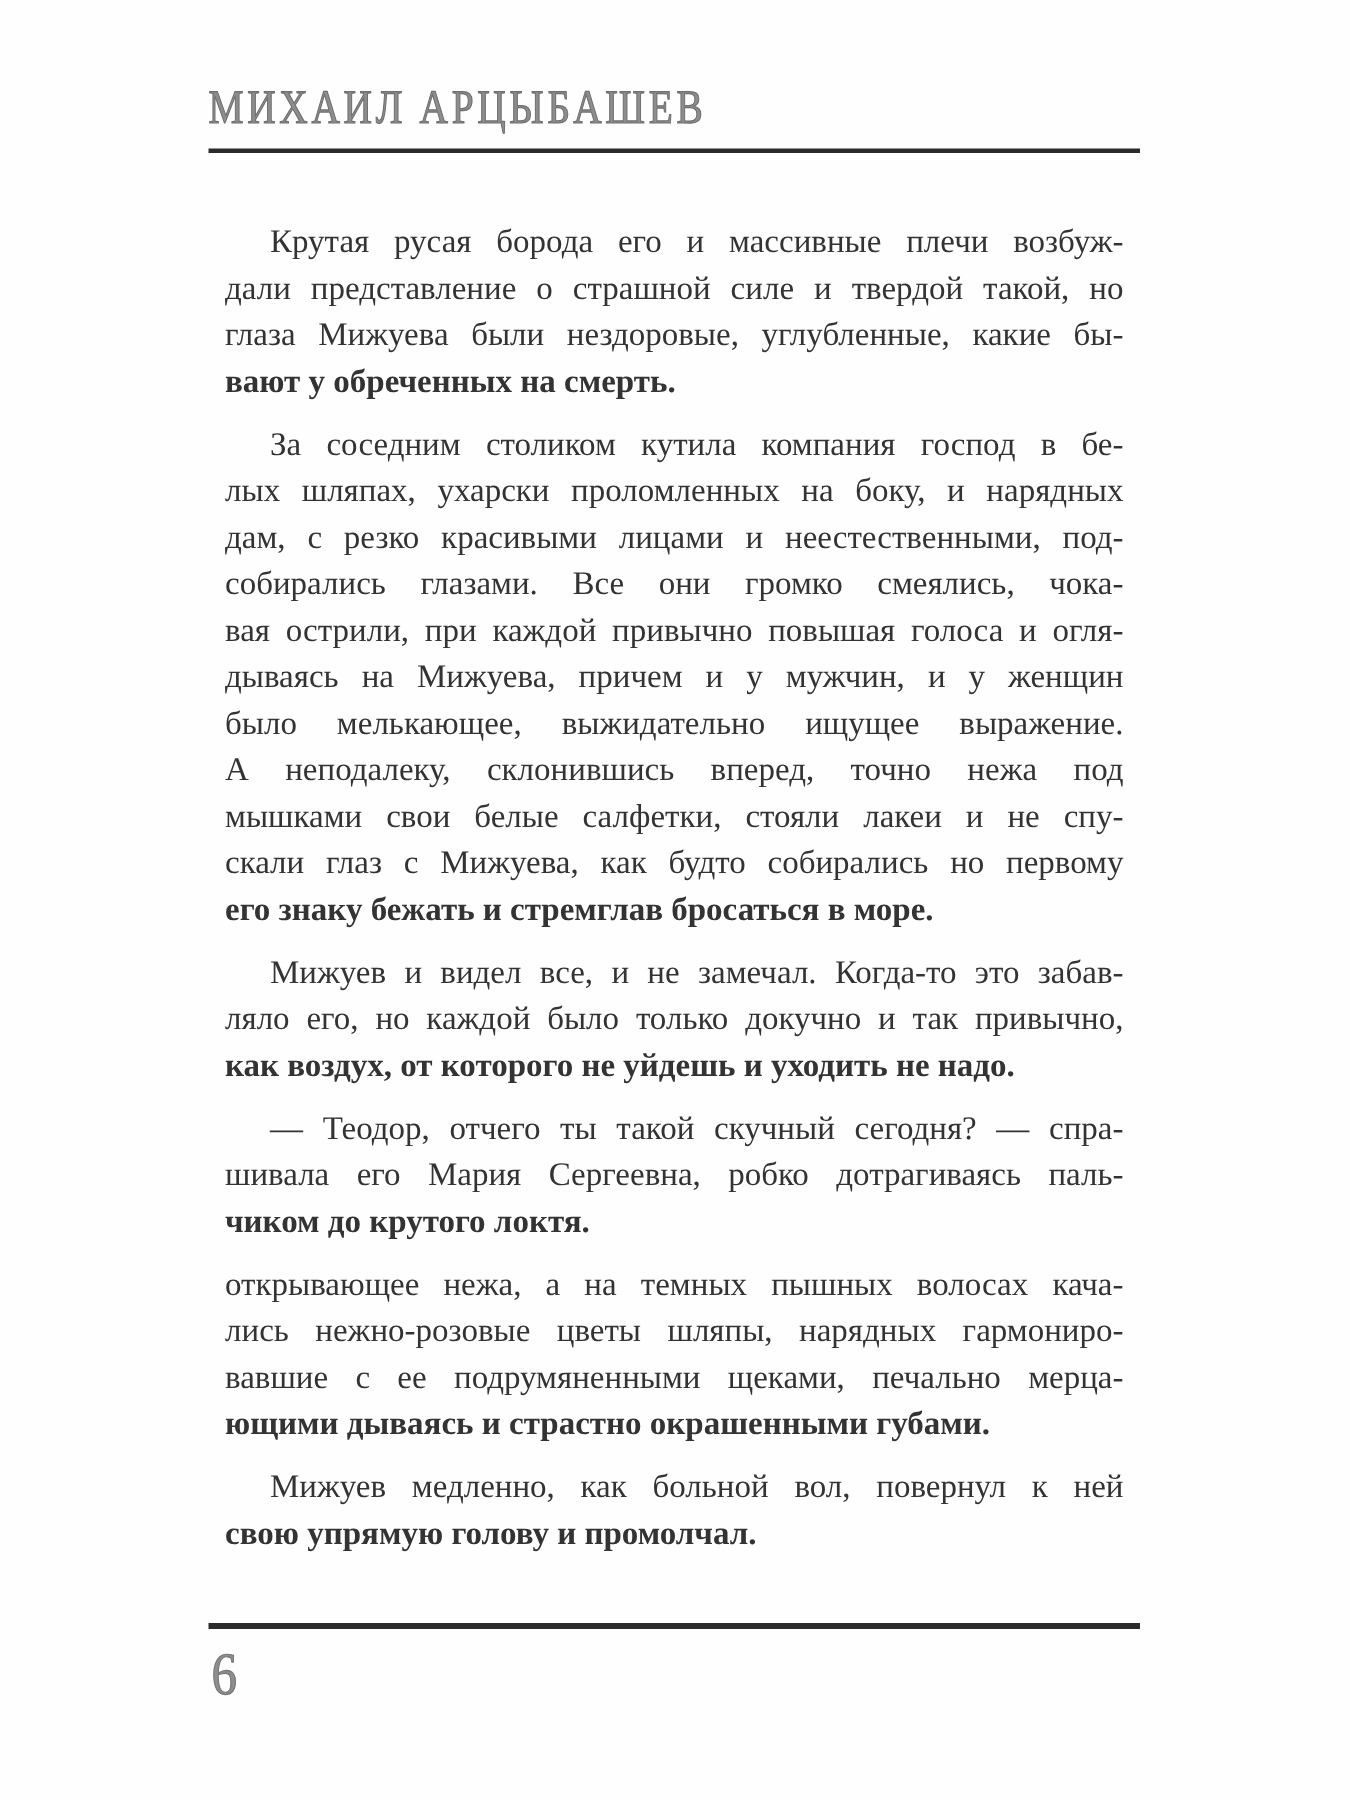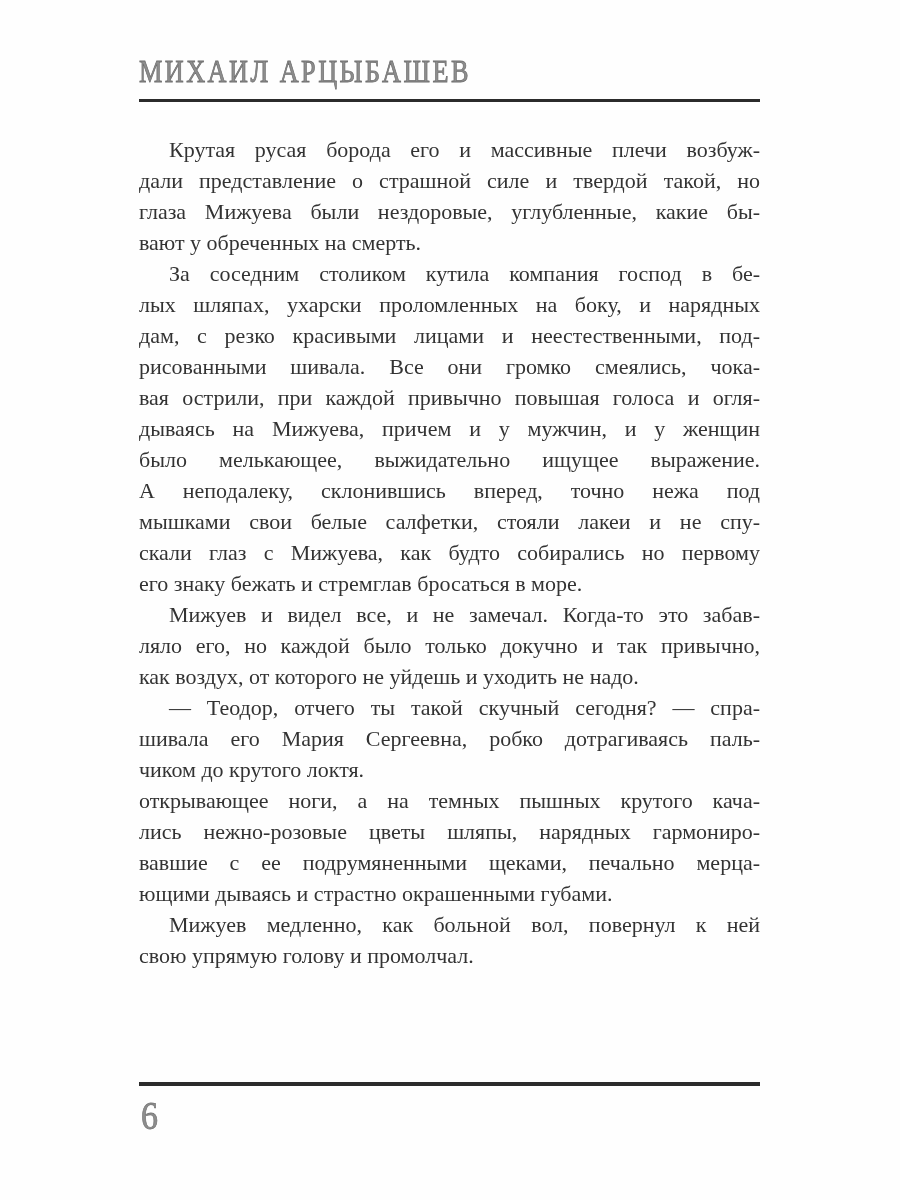--- a/index.html
+++ b/index.html
@@ -42,29 +42,30 @@
   .header-rule{top:99px;height:3px;}
   .footer-rule{top:1082px;height:4px;}
   .body-text{
     position:absolute;
     left:139px;top:134px;
     width:621px;
     font-size:22px;
     line-height:31px;
     color:var(--text);
   }
-  .para{margin:0;}
+  .para{margin:11px;}
   .line{
     text-align:justify;
     text-align-last:justify;
     white-space:normal;
   }
   .line.last{
     text-align:center;
     text-align-last:left;
+    font-weight:bold;
   }
   .line.first{
     text-indent:30px;
   }
   .page-number{
     position:absolute;
     left:141px;top:1092px;
     font-size:40px;
     color:var(--engraved);
     -webkit-text-stroke:0.8px #777777;
@@ -85,41 +86,41 @@
       <div class="para">
         <div class="line first">Крутая русая борода его и массивные плечи возбуж-</div>
         <div class="line">дали представление о страшной силе и твердой такой, но</div>
         <div class="line">глаза Мижуева были нездоровые, углубленные, какие бы-</div>
         <div class="line last">вают у обреченных на смерть.</div>
       </div>
       <div class="para">
         <div class="line first">За соседним столиком кутила компания господ в бе-</div>
         <div class="line">лых шляпах, ухарски проломленных на боку, и нарядных</div>
         <div class="line">дам, с резко красивыми лицами и неестественными, под-</div>
-        <div class="line">рисованными шивала. Все они громко смеялись, чока-</div>
+        <div class="line">собирались глазами. Все они громко смеялись, чока-</div>
         <div class="line">вая острили, при каждой привычно повышая голоса и огля-</div>
         <div class="line">дываясь на Мижуева, причем и у мужчин, и у женщин</div>
         <div class="line">было мелькающее, выжидательно ищущее выражение.</div>
         <div class="line">А неподалеку, склонившись вперед, точно нежа под</div>
         <div class="line">мышками свои белые салфетки, стояли лакеи и не спу-</div>
         <div class="line">скали глаз с Мижуева, как будто собирались но первому</div>
         <div class="line last">его знаку бежать и стремглав бросаться в море.</div>
       </div>
       <div class="para">
         <div class="line first">Мижуев и видел все, и не замечал. Когда-то это забав-</div>
         <div class="line">ляло его, но каждой было только докучно и так привычно,</div>
         <div class="line last">как воздух, от которого не уйдешь и уходить не надо.</div>
       </div>
       <div class="para">
         <div class="line first">— Теодор, отчего ты такой скучный сегодня? — спра-</div>
         <div class="line">шивала его Мария Сергеевна, робко дотрагиваясь паль-</div>
         <div class="line last">чиком до крутого локтя.</div>
       </div>
       <div class="para">
-        <div class="line">открывающее ноги, а на темных пышных крутого кача-</div>
+        <div class="line">открывающее нежа, а на темных пышных волосах кача-</div>
         <div class="line">лись нежно-розовые цветы шляпы, нарядных гармониро-</div>
         <div class="line">вавшие с ее подрумяненными щеками, печально мерца-</div>
         <div class="line last">ющими дываясь и страстно окрашенными губами.</div>
       </div>
       <div class="para">
         <div class="line first">Мижуев медленно, как больной вол, повернул к ней</div>
         <div class="line last">свою упрямую голову и промолчал.</div>
       </div>
     </div>
 

